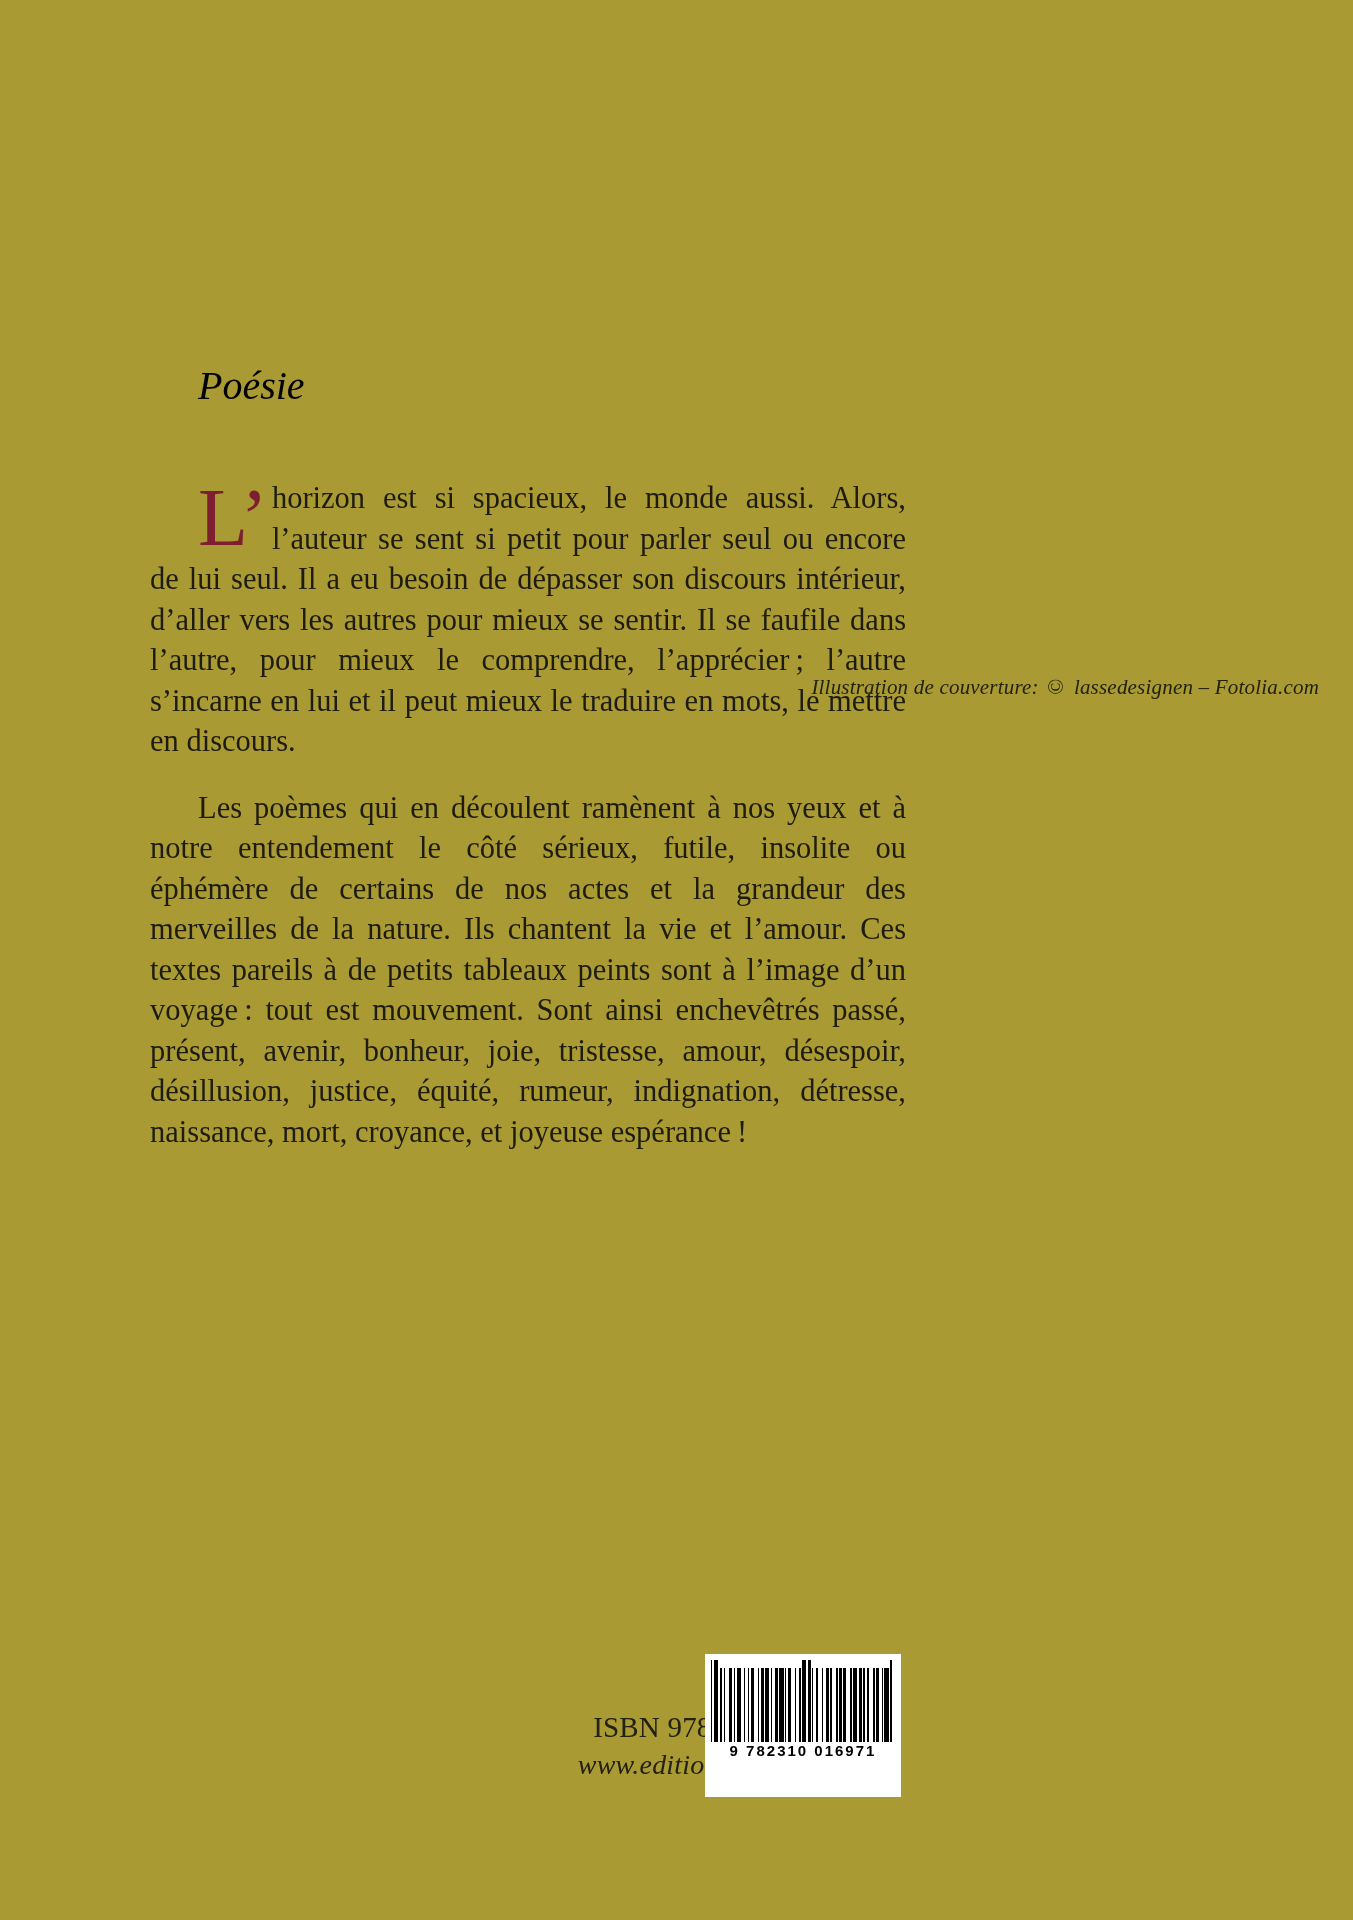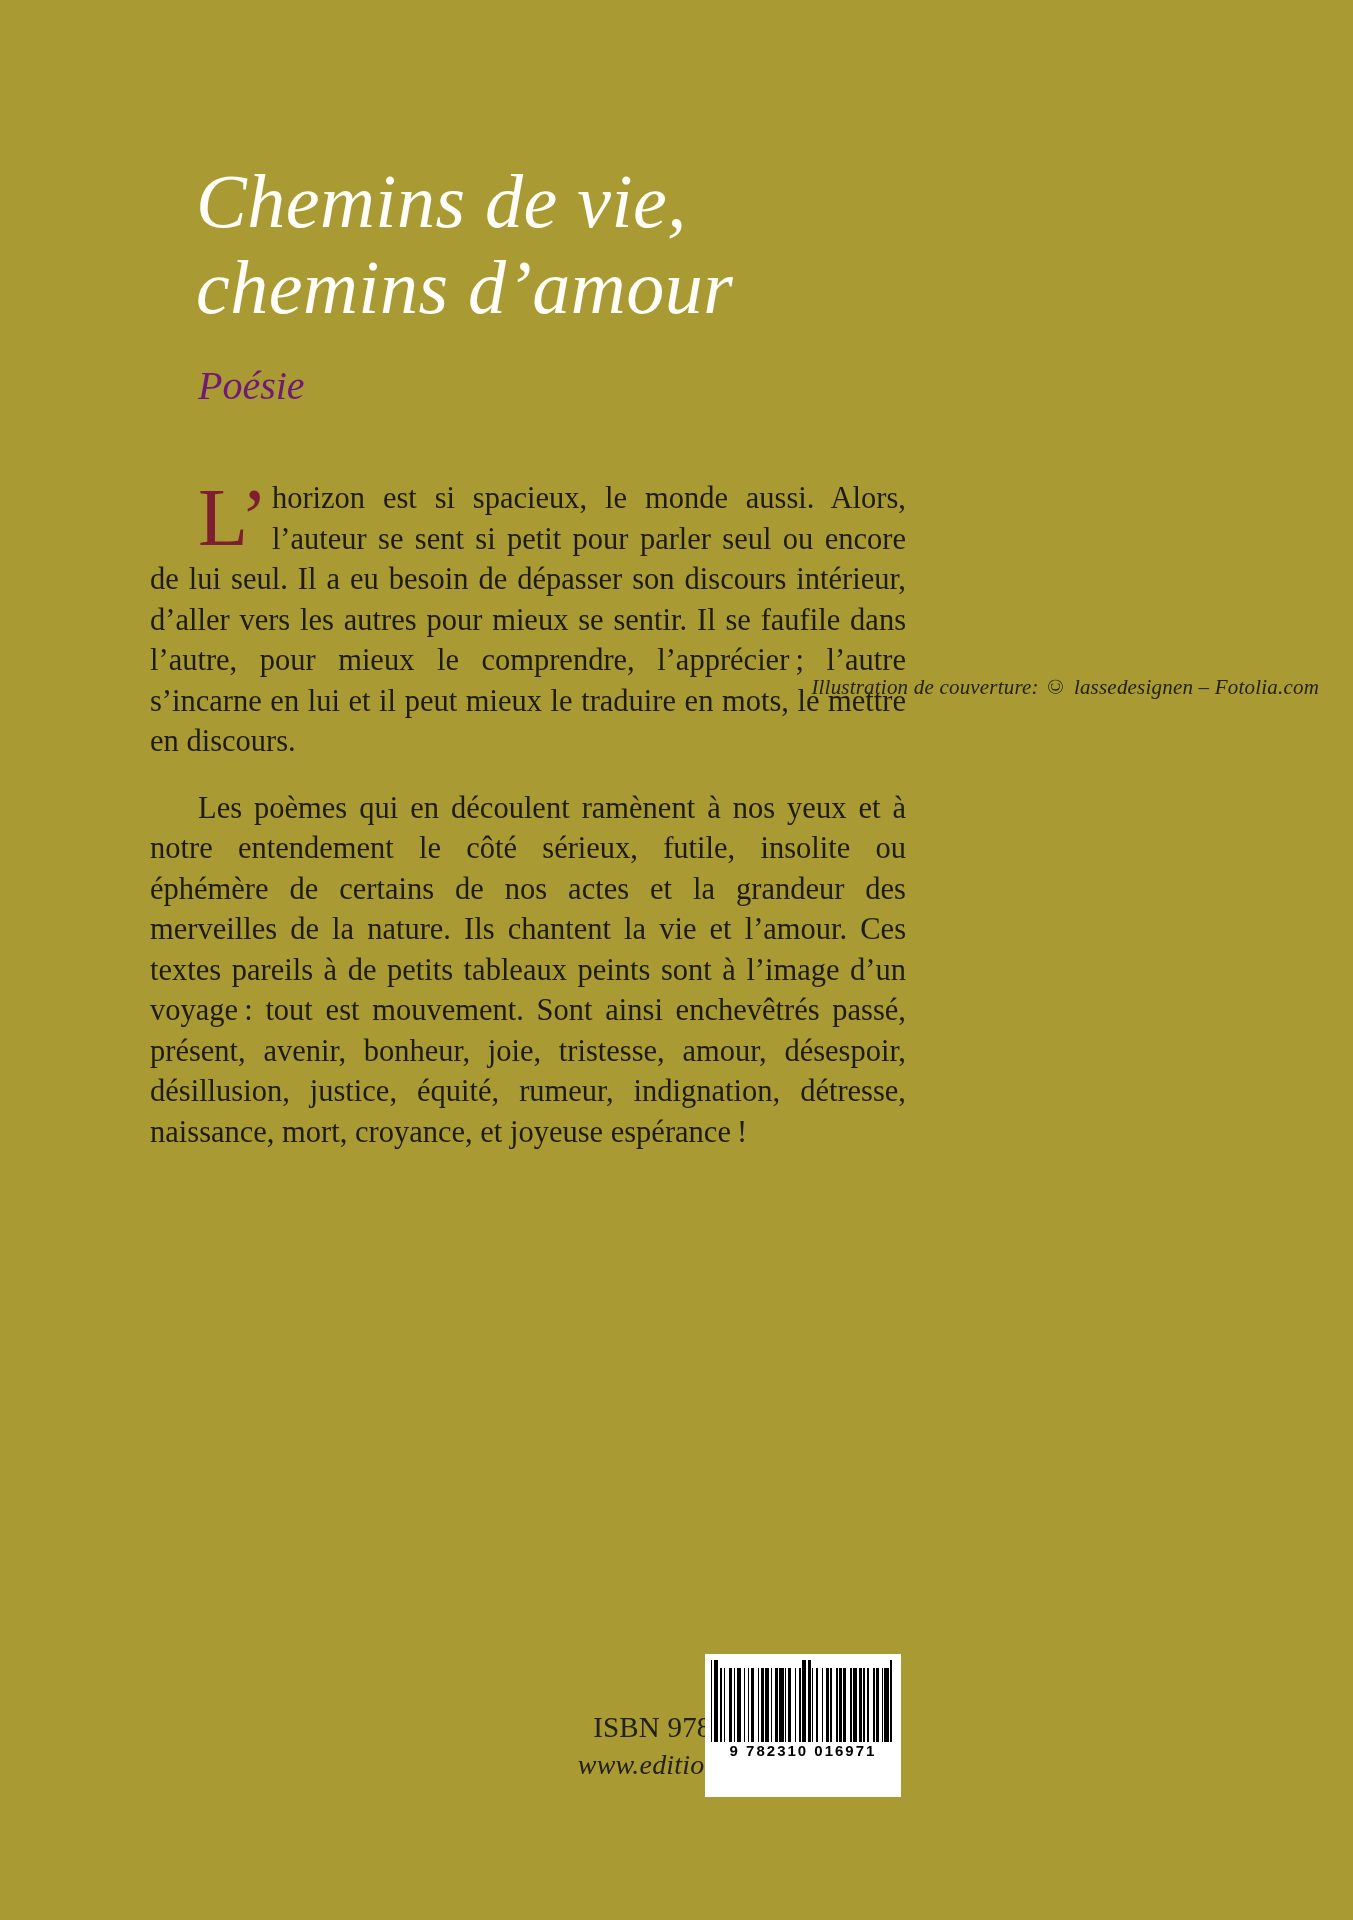--- a/index.html
+++ b/index.html
@@ -43,21 +43,21 @@
 
   
   #subtitle {
     position: absolute;
     left: 198px;
     top: 362px;
     font-family: "Liberation Serif", serif;
     font-style: italic;
     font-size: 40px;
     line-height: 48px;
-    color: #701a75;
+    color: #000000;
   }
 
   
   #blurb {
     position: absolute;
     left: 150px;
     top: 478px;
     width: 756px;
     color: #1e1c10;
     font-family: "Liberation Serif", serif;
@@ -174,24 +174,20 @@
     font-style: italic;
     font-size: 21px;
     color: #23210f;
   }
 </style>
 </head>
 <body>
 
 <div id="cover">
 
-  <div id="title-block">
-    <div class="title-line">Chemins de vie,</div>
-    <div class="title-line">chemins d’amour</div>
-  </div>
 
   <div id="subtitle">Poésie</div>
 
   <div id="blurb">
     <p class="first">L’horizon est si spacieux, le monde aussi. Alors, l’auteur se sent si petit pour parler seul ou encore de lui seul. Il a eu besoin de dépasser son discours intérieur, d’aller vers les autres pour mieux se sentir. Il se faufile dans l’autre, pour mieux le comprendre, l’apprécier ; l’autre s’incarne en lui et il peut mieux le traduire en mots, le mettre en discours.</p>
     <p>Les poèmes qui en découlent ramènent à nos yeux et à notre entendement le côté sérieux, futile, insolite ou éphémère de certains de nos actes et la grandeur des merveilles de la nature. Ils chantent la vie et l’amour. Ces textes pareils à de petits tableaux peints sont à l’image d’un voyage : tout est mouvement. Sont ainsi enchevêtrés passé, présent, avenir, bonheur, joie, tristesse, amour, désespoir, désillusion, justice, équité, rumeur, indignation, détresse, naissance, mort, croyance, et joyeuse espérance !</p>
   </div>
 
   <div id="footer">
     <div id="imprint">

